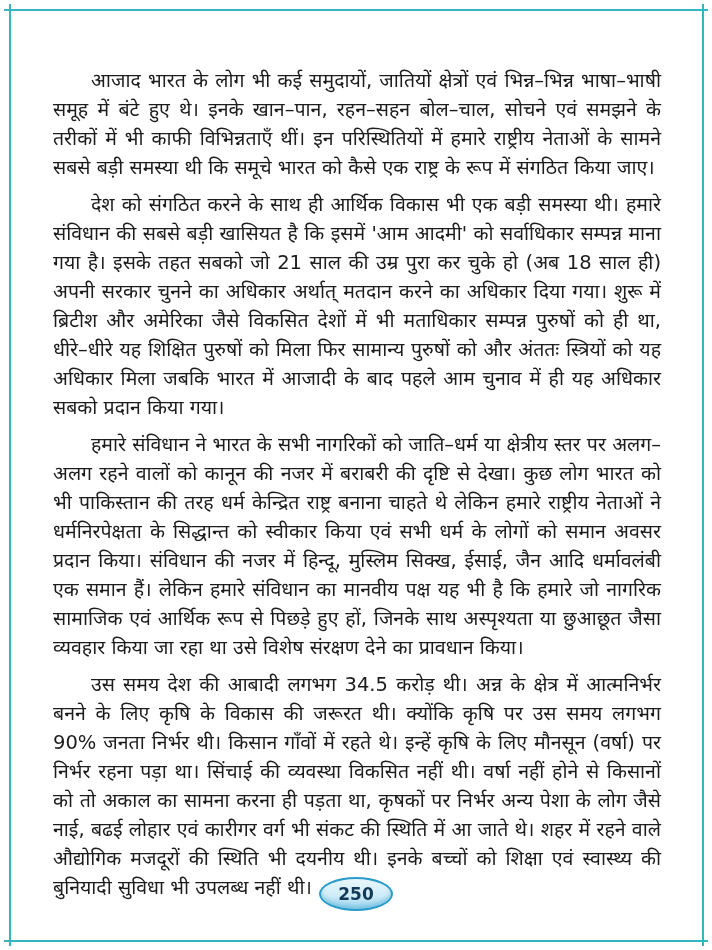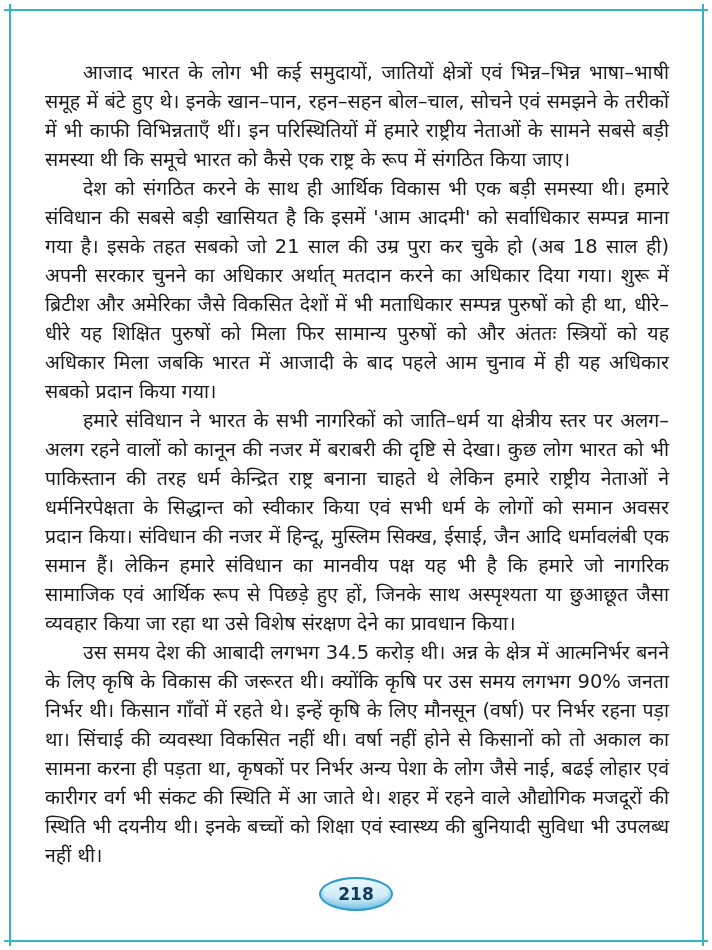--- a/index.html
+++ b/index.html
@@ -31,21 +31,21 @@
     position: absolute;
     left: 45px;
     top: 58px;
     width: 624px;
     color: #1c1c1c;
     font-size: 19.5px;
     line-height: 29px;
     text-align: justify;
   }
   .page-text p {
-    margin: 0;
+    margin: 8px;
     text-indent: 38px;
   }
 
   
   .page-badge {
     position: absolute;
     left: 50%;
     transform: translateX(-50%);
     top: 877px;
     width: 74px;
@@ -72,14 +72,14 @@
 <div class="frame-line frame-v frame-right"></div>
 
 <div class="page-text">
   <p>आजाद भारत के लोग भी कई समुदायों, जातियों क्षेत्रों एवं भिन्न–भिन्न भाषा–भाषी समूह में बंटे हुए थे। इनके खान–पान, रहन–सहन बोल–चाल, सोचने एवं समझने के तरीकों में भी काफी विभिन्नताएँ थीं। इन परिस्थितियों में हमारे राष्ट्रीय नेताओं के सामने सबसे बड़ी समस्या थी कि समूचे भारत को कैसे एक राष्ट्र के रूप में संगठित किया जाए।</p>
   <p>देश को संगठित करने के साथ ही आर्थिक विकास भी एक बड़ी समस्या थी। हमारे संविधान की सबसे बड़ी खासियत है कि इसमें 'आम आदमी' को सर्वाधिकार सम्पन्न माना गया है। इसके तहत सबको जो 21 साल की उम्र पुरा कर चुके हो (अब 18 साल ही) अपनी सरकार चुनने का अधिकार अर्थात् मतदान करने का अधिकार दिया गया। शुरू में ब्रिटीश और अमेरिका जैसे विकसित देशों में भी मताधिकार सम्पन्न पुरुषों को ही था, धीरे–धीरे यह शिक्षित पुरुषों को मिला फिर सामान्य पुरुषों को और अंततः स्त्रियों को यह अधिकार मिला जबकि भारत में आजादी के बाद पहले आम चुनाव में ही यह अधिकार सबको प्रदान किया गया।</p>
   <p>हमारे संविधान ने भारत के सभी नागरिकों को जाति–धर्म या क्षेत्रीय स्तर पर अलग–अलग रहने वालों को कानून की नजर में बराबरी की दृष्टि से देखा। कुछ लोग भारत को भी पाकिस्तान की तरह धर्म केन्द्रित राष्ट्र बनाना चाहते थे लेकिन हमारे राष्ट्रीय नेताओं ने धर्मनिरपेक्षता के सिद्धान्त को स्वीकार किया एवं सभी धर्म के लोगों को समान अवसर प्रदान किया। संविधान की नजर में हिन्दू, मुस्लिम सिक्ख, ईसाई, जैन आदि धर्मावलंबी एक समान हैं। लेकिन हमारे संविधान का मानवीय पक्ष यह भी है कि हमारे जो नागरिक सामाजिक एवं आर्थिक रूप से पिछड़े हुए हों, जिनके साथ अस्पृश्यता या छुआछूत जैसा व्यवहार किया जा रहा था उसे विशेष संरक्षण देने का प्रावधान किया।</p>
   <p>उस समय देश की आबादी लगभग 34.5 करोड़ थी। अन्न के क्षेत्र में आत्मनिर्भर बनने के लिए कृषि के विकास की जरूरत थी। क्योंकि कृषि पर उस समय लगभग 90% जनता निर्भर थी। किसान गाँवों में रहते थे। इन्हें कृषि के लिए मौनसून (वर्षा) पर निर्भर रहना पड़ा था। सिंचाई की व्यवस्था विकसित नहीं थी। वर्षा नहीं होने से किसानों को तो अकाल का सामना करना ही पड़ता था, कृषकों पर निर्भर अन्य पेशा के लोग जैसे नाई, बढई लोहार एवं कारीगर वर्ग भी संकट की स्थिति में आ जाते थे। शहर में रहने वाले औद्योगिक मजदूरों की स्थिति भी दयनीय थी। इनके बच्चों को शिक्षा एवं स्वास्थ्य की बुनियादी सुविधा भी उपलब्ध नहीं थी।</p>
 </div>
 
 <div class="page-badge">
-  <span>218</span>
+  <span>250</span>
 </div>
 
 </body></html>

